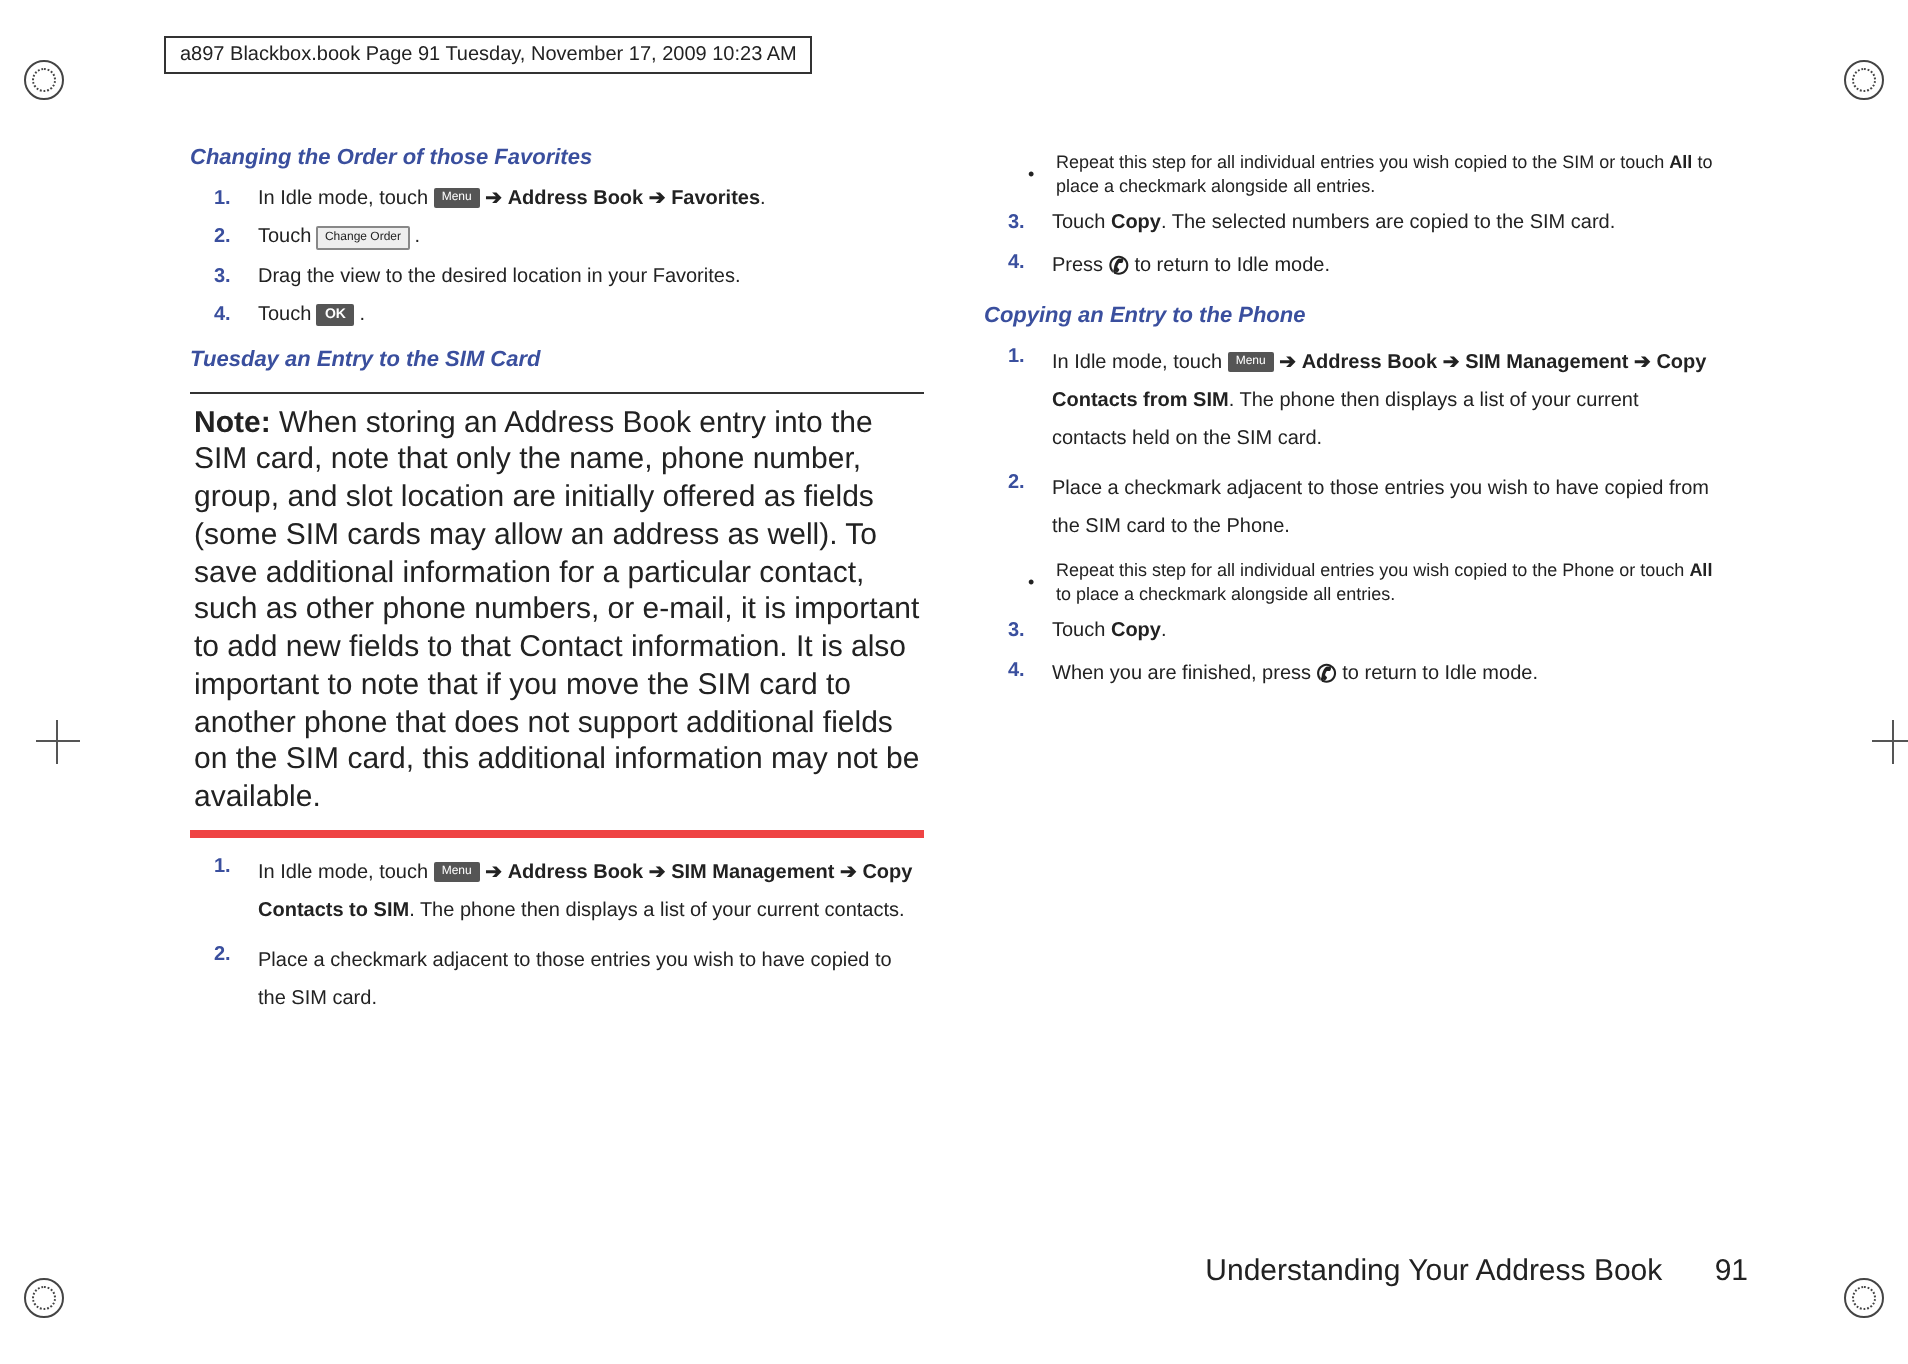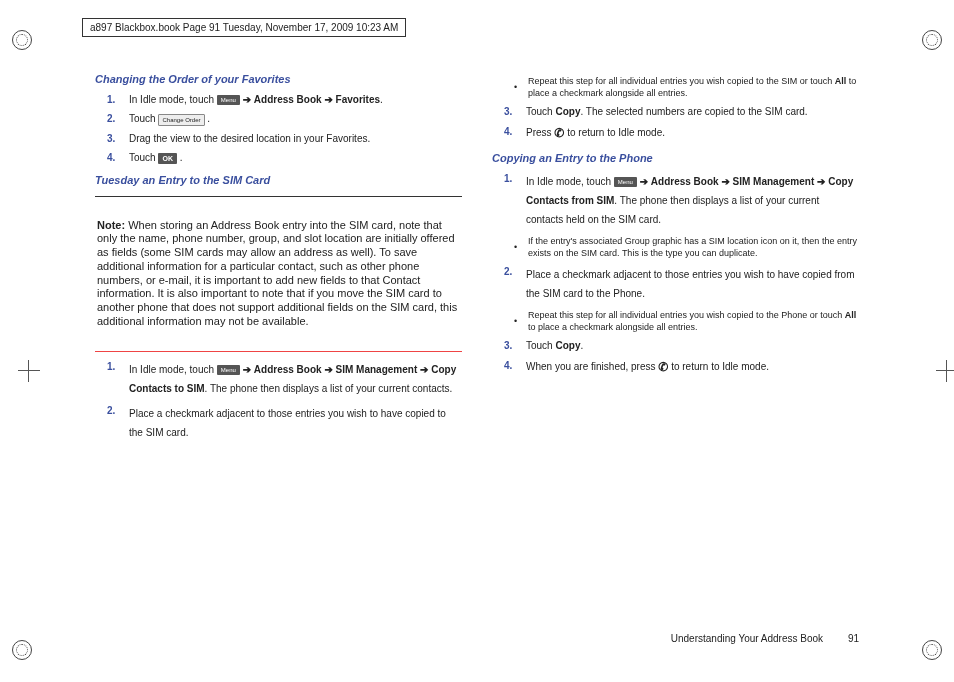--- a/index.html
+++ b/index.html
@@ -22,30 +22,30 @@
 .col { flex:1; line-height:1.35; }
 .h3 { color:#3a4f9e; font-weight:bold; font-style:italic; font-size:11px; margin:2px 0 6px 0; }
 .h2 { color:#3a4f9e; font-weight:bold; font-size:12.5px; margin:10px 0 4px 0; }
 ol { list-style:none; padding:0; }
 ol > li { display:flex; margin:6px 0; }
 ol > li .num { color:#3a4f9e; font-weight:bold; width:22px; flex-shrink:0; text-align:left; }
 ol > li .li-body { flex:1; }
 ul.bullets { list-style:none; padding:0; }
 ul.bullets > li { display:flex; margin:5px 0; font-size:9px;align-items:center; }
 ul.bullets > li::before { content:"•"; width:14px; flex-shrink:0; }
-.note-block { border-top:1px solid #333; border-bottom:1px solid #ef4444; padding:22px 2px; margin:8px 0; font-size:11px; line-height:1.25; }
+.note-block { border-top:1px solid #333; border-bottom:4px solid #ef4444; padding:6px 2px; margin:8px 0; font-size:15px; line-height:1.25; }
 .note-block .note-label { font-weight:bold; }
 .icon-box { display:inline-block; background:#555; color:#fff; font-size:6px; padding:2px 4px; border-radius:1px; vertical-align:middle; line-height:1; min-width:16px; text-align:center; }
 .icon-box.menu { background:#555; }
 .icon-change { display:inline-block; background:#eee; border:1px solid #888; font-size:6px; padding:2px 3px; border-radius:1px; vertical-align:middle; line-height:1; }
 .icon-ok { display:inline-block; background:#555; color:#fff; font-size:7px; font-weight:bold; padding:2px 4px; border-radius:1px; vertical-align:middle; line-height:1; }
 .icon-end { display:inline-block; font-size:12px; vertical-align:middle; font-weight:bold; }
 .arrow { font-weight:bold; }
 .indent { padding-left:12px; }
-.footer { position:absolute; right:95px; bottom:38px; font-size:10px; }
+.footer { position:absolute; right:80px; bottom:38px; font-size:15px; }
 .footer .pn { margin-left:22px; }
 b { font-weight:bold; }
 .spaced { line-height:1.9; }
 </style>
 </head>
 <body>
 
 <div class="crop-tl"><span class="circ"></span></div>
 <div class="crop-tr"><span class="circ"></span></div>
 <div class="crop-bl"><span class="circ"></span></div>
@@ -54,21 +54,21 @@
     <span class="plus"></span>
   </div>
 <div class="crop-r">
     <span class="plus"></span>
   </div>
 
 <div class="hdr-box">a897 Blackbox.book  Page 91  Tuesday, November 17, 2009  10:23 AM</div>
 
 <div class="page-wrap">
   <div class="col">
-    <div class="h3">Changing the Order of your Favorites</div>
+    <div class="h3">Changing the Order of those Favorites</div>
     <ol class="indent">
       <li>
           <span class="num">1.</span>
         <span class="li-body">
           <span> In Idle mode, touch </span>
           <span class="icon-box menu">Menu</span>
           <span class="arrow">➔</span>
           <b>Address Book</b>
           <span class="arrow">➔</span>
           <b>Favorites</b>.
@@ -156,23 +156,20 @@
           <span class="arrow">➔</span>
           <b>Address Book</b>
           <span class="arrow">➔</span>
           <b>SIM Management</b>
           <span class="arrow">➔</span>
           <b>Copy Contacts from SIM</b><span>. The phone then displays a list of your current contacts held on the SIM card.</span>
         </span>
         </li>
     </ol>
     <ul class="bullets indent" style="margin-left:22px">
-      <li>
-          <span>If the entry's associated Group graphic has a SIM location icon on it, then the entry exists on the SIM card. This is the type you can duplicate.</span>
-        </li>
     </ul>
     <ol class="indent">
       <li>
           <span class="num">2.</span>
         <span class="li-body spaced">Place a checkmark adjacent to those entries you wish to have copied from the SIM card to the Phone.</span>
         </li>
     </ol>
     <ul class="bullets indent" style="margin-left:22px">
       <li>
         <span><span>Repeat this step for all individual entries you wish copied to the Phone or touch </span><b>All</b><span> to place a checkmark alongside all entries.</span></span>

